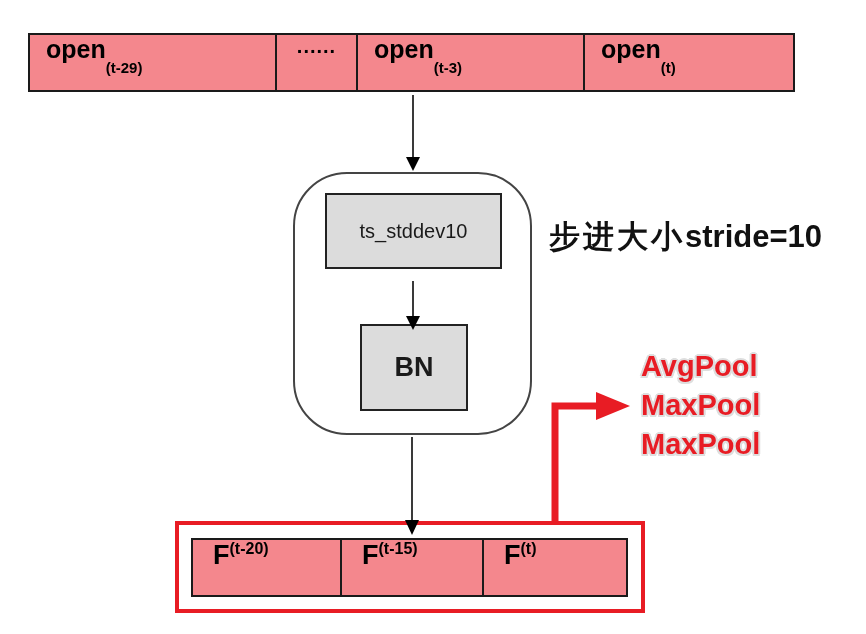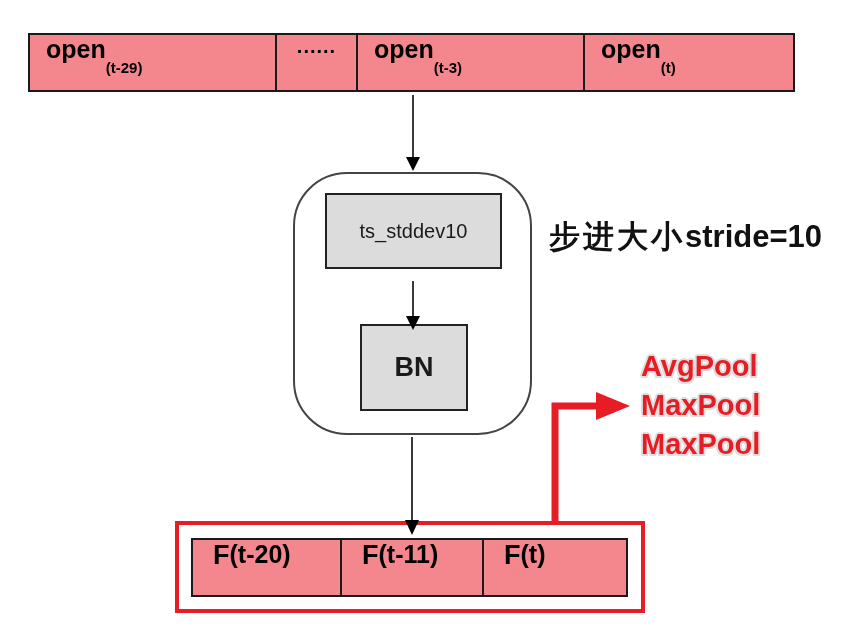--- a/index.html
+++ b/index.html
@@ -41,21 +41,21 @@
   #top-bar .main{font-size:25px;}
   #top-bar .sub{font-size:15px;margin-top:24px;}
   #top-bar .cell-0{width:247px;}
   #top-bar .cell-1{width:81px;justify-content:center;padding-left:0;font-weight:bold;font-size:20px;letter-spacing:1px;}
   #top-bar .cell-2{width:227px;}
   #top-bar .cell-3{flex:1;}
 
   #bottom-bar{left:191px;top:538px;width:437px;height:59px;}
   #bottom-bar .seg-cell{padding-left:20px;}
   #bottom-bar .main{font-size:27px;}
-  #bottom-bar .sub{font-size:25px;}
+  #bottom-bar .sub{font-size:16px;}
   #bottom-bar .cell-0{width:149px;}
   #bottom-bar .cell-1{width:142px;}
   #bottom-bar .cell-2{flex:1;}
 
   
   #red-rect{
     position:absolute;
     left:175px;top:521px;width:470px;height:92px;
     border:4px solid var(--accent-red);
     box-sizing:border-box;
@@ -169,21 +169,21 @@
 
   <div id="red-rect"></div>
 
   <div id="bottom-bar" class="seg-bar">
     <div class="seg-cell cell-0">
       <span class="main">F</span>
         <span class="sub">(t-20)</span>
     </div>
     <div class="seg-cell cell-1">
       <span class="main">F</span>
-        <span class="sub">(t-11)</span>
+        <span class="sub">(t-15)</span>
     </div>
     <div class="seg-cell cell-2">
       <span class="main">F</span>
         <span class="sub">(t)</span>
     </div>
   </div>
 
   <svg id="arrow-layer" viewBox="0 0 866 634" xmlns="http://www.w3.org/2000/svg">
     <g>
       <line x1="413" y1="95" x2="413" y2="160" stroke="#3a3a3a" stroke-width="2"></line>

